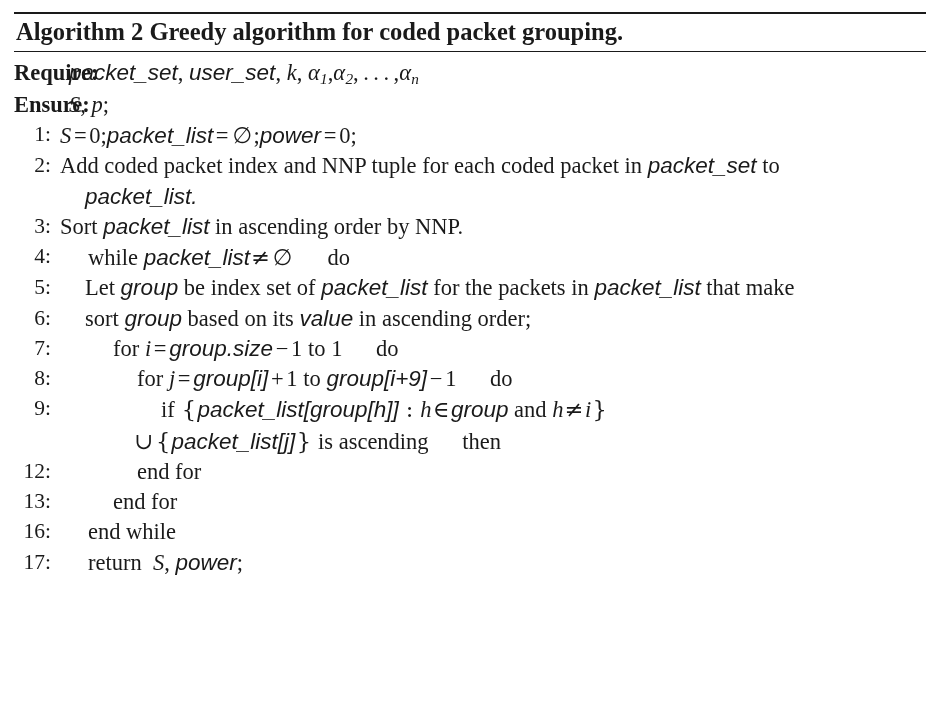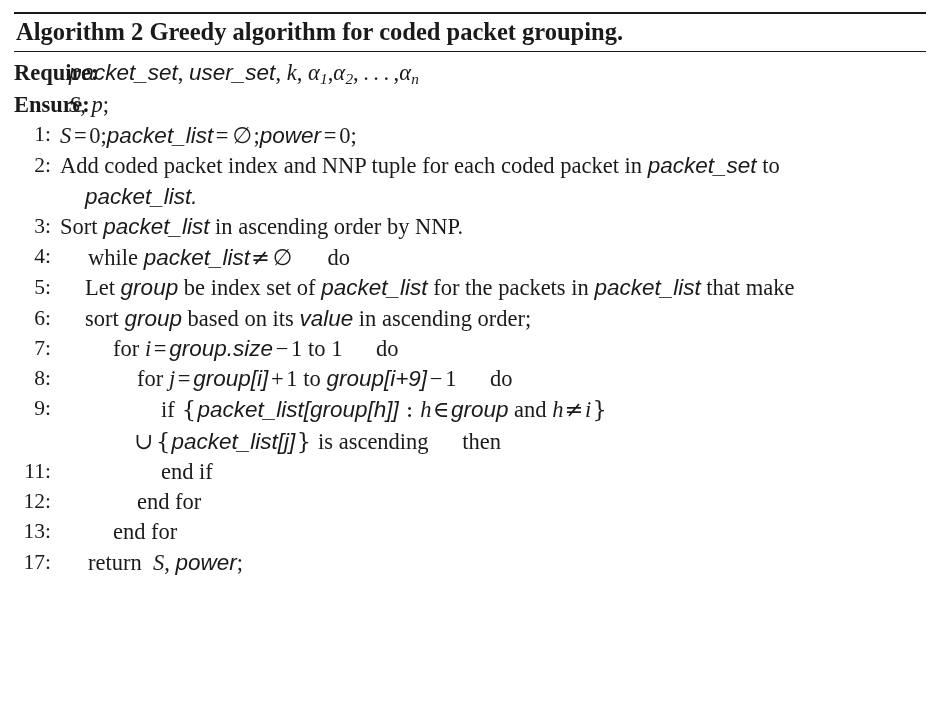--- a/index.html
+++ b/index.html
@@ -241,37 +241,37 @@
         <span class="math">h</span><span class="sym">≠</span><span class="math">i</span><span class="sym">}</span></span>
     </div>
     <div class="alg-line cont">
       <span class="ln"></span>
       <span class="content h3"><span class="sym">∪</span><span class="sym">{</span><span class="var">packet_list[j]</span><span class="sym">}</span>
         <span class="rm">is ascending</span>
         <span class="kwd">then</span></span>
     </div>
 
 
-    <div class="alg-line">
-      <span class="ln">11:</span>
-      <span class="content i3"><span class="kwd">end if</span></span>
-    </div>
 
     <div class="alg-line">
       <span class="ln">12:</span>
       <span class="content i2"><span class="kwd">end for</span></span>
     </div>
 
     <div class="alg-line">
       <span class="ln">13:</span>
       <span class="content i1"><span class="kwd">end for</span></span>
     </div>
 
 
 
+    <div class="alg-line">
+      <span class="ln">16:</span>
+      <span class="content i0"><span class="kwd">end while</span></span>
+    </div>
 
     <div class="alg-line">
       <span class="ln">17:</span>
       <span class="content i0"><span class="kwd">return</span>&nbsp;
         <span class="math">S</span><span class="rm">,</span>
         <span class="var">power</span><span class="rm">;</span></span>
     </div>
 
   </div>
 

